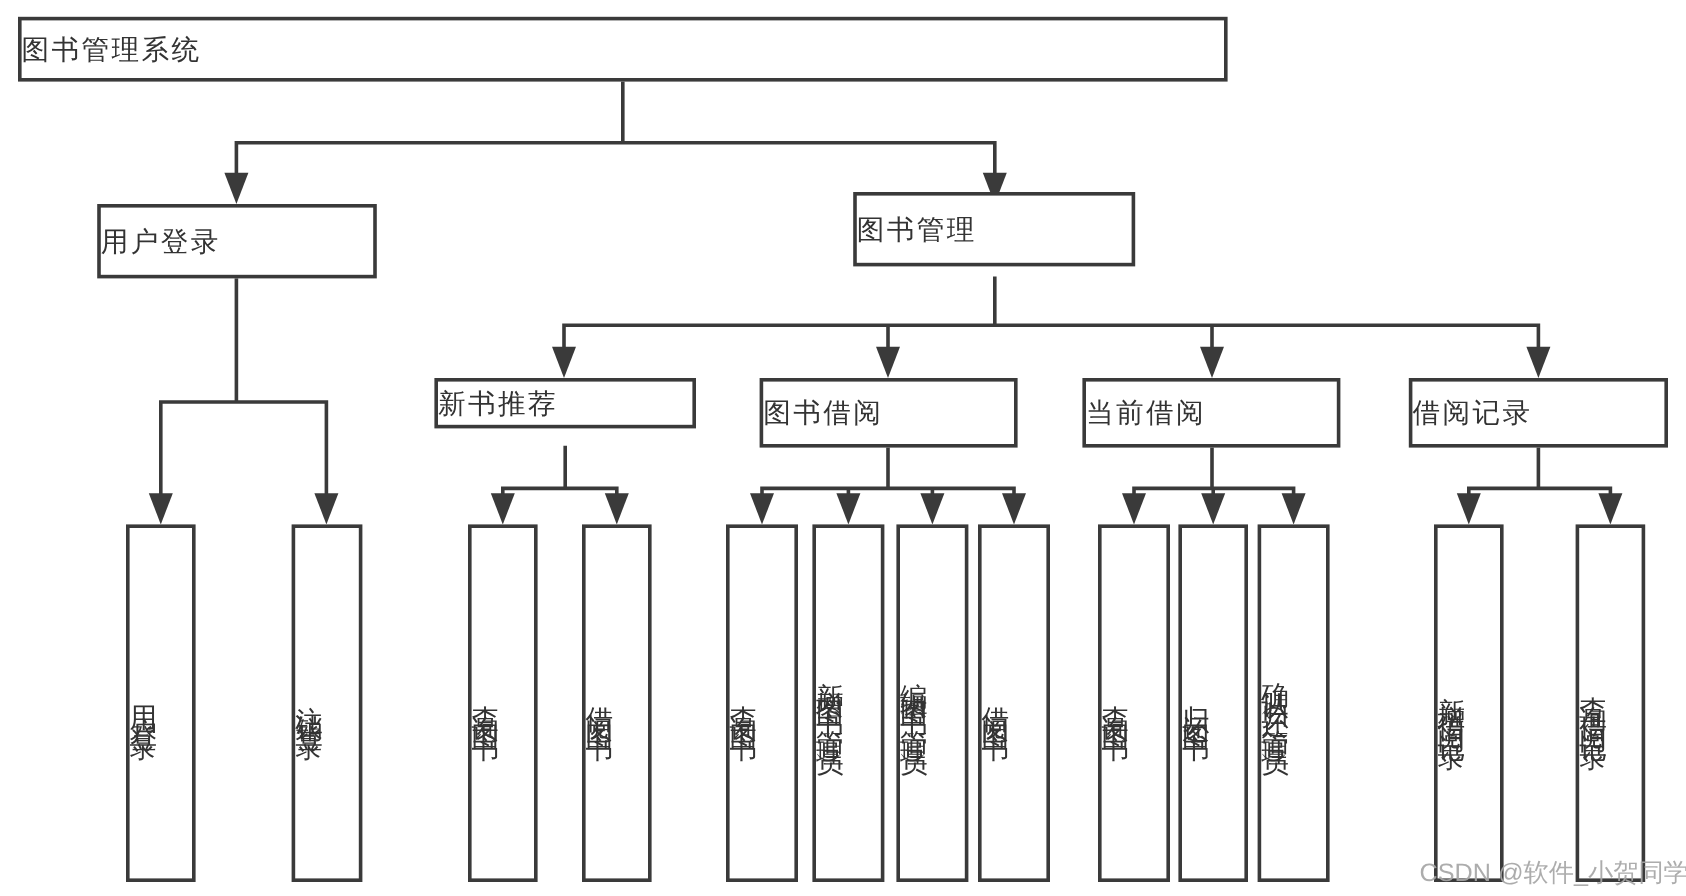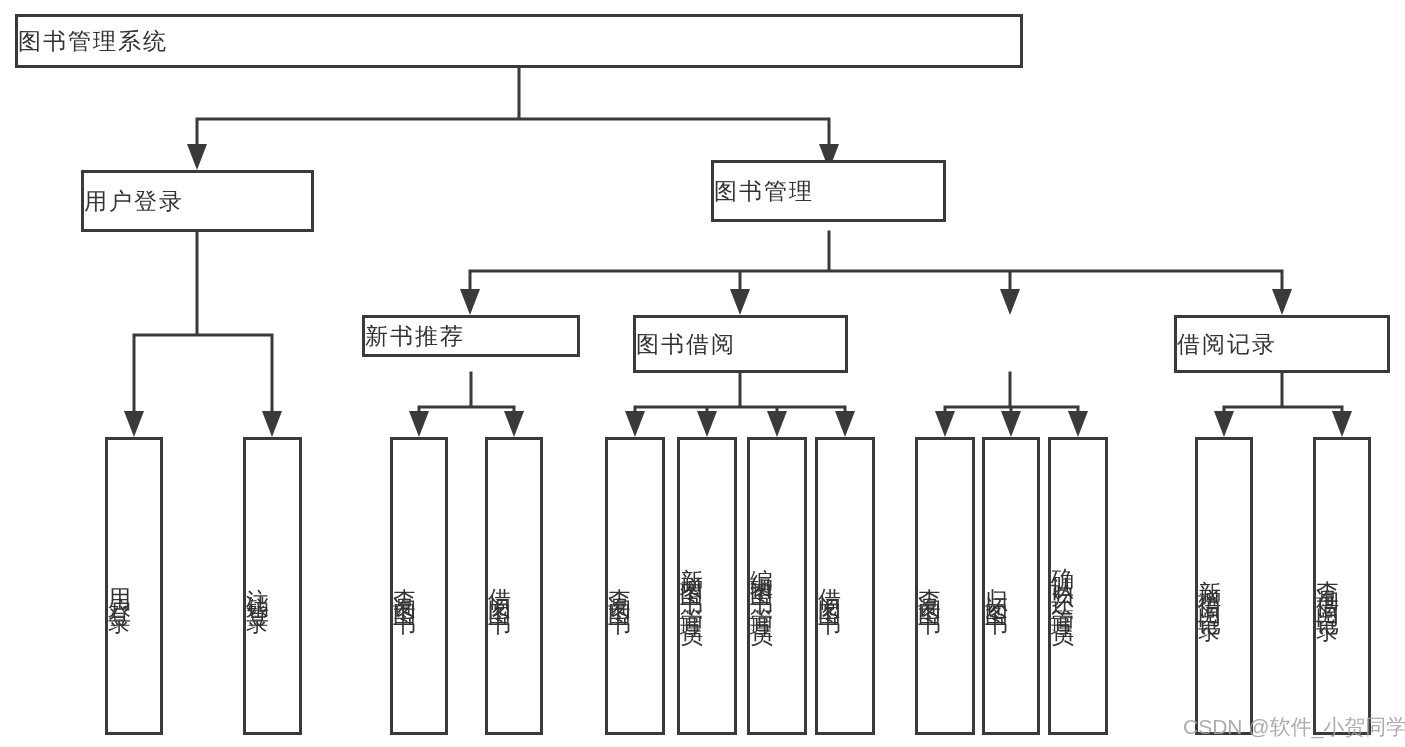--- a/index.html
+++ b/index.html
@@ -138,20 +138,23 @@
   <div class="box" style="left:711px; top:160px; width:235px; height:62px;">
     <span class="hlabel">图书管理</span>
   </div>
 
   <div class="box" style="left:362px; top:315px; width:218px; height:42px;">
     <span class="hlabel">新书推荐</span>
   </div>
   <div class="box" style="left:633px; top:315px; width:215px; height:58px;">
     <span class="hlabel">图书借阅</span>
   </div>
+  <div class="box" style="left:902px; top:315px; width:215px; height:58px;">
+    <span class="hlabel">当前借阅</span>
+  </div>
   <div class="box" style="left:1174px; top:315px; width:216px; height:58px;">
     <span class="hlabel">借阅记录</span>
   </div>
 
   <div class="box vbox" style="left:105px; width:58px;">
     <span class="vlabel">用户登录</span>
   </div>
   <div class="box vbox" style="left:243px; width:59px;">
     <span class="vlabel">注销登录</span>
   </div>

